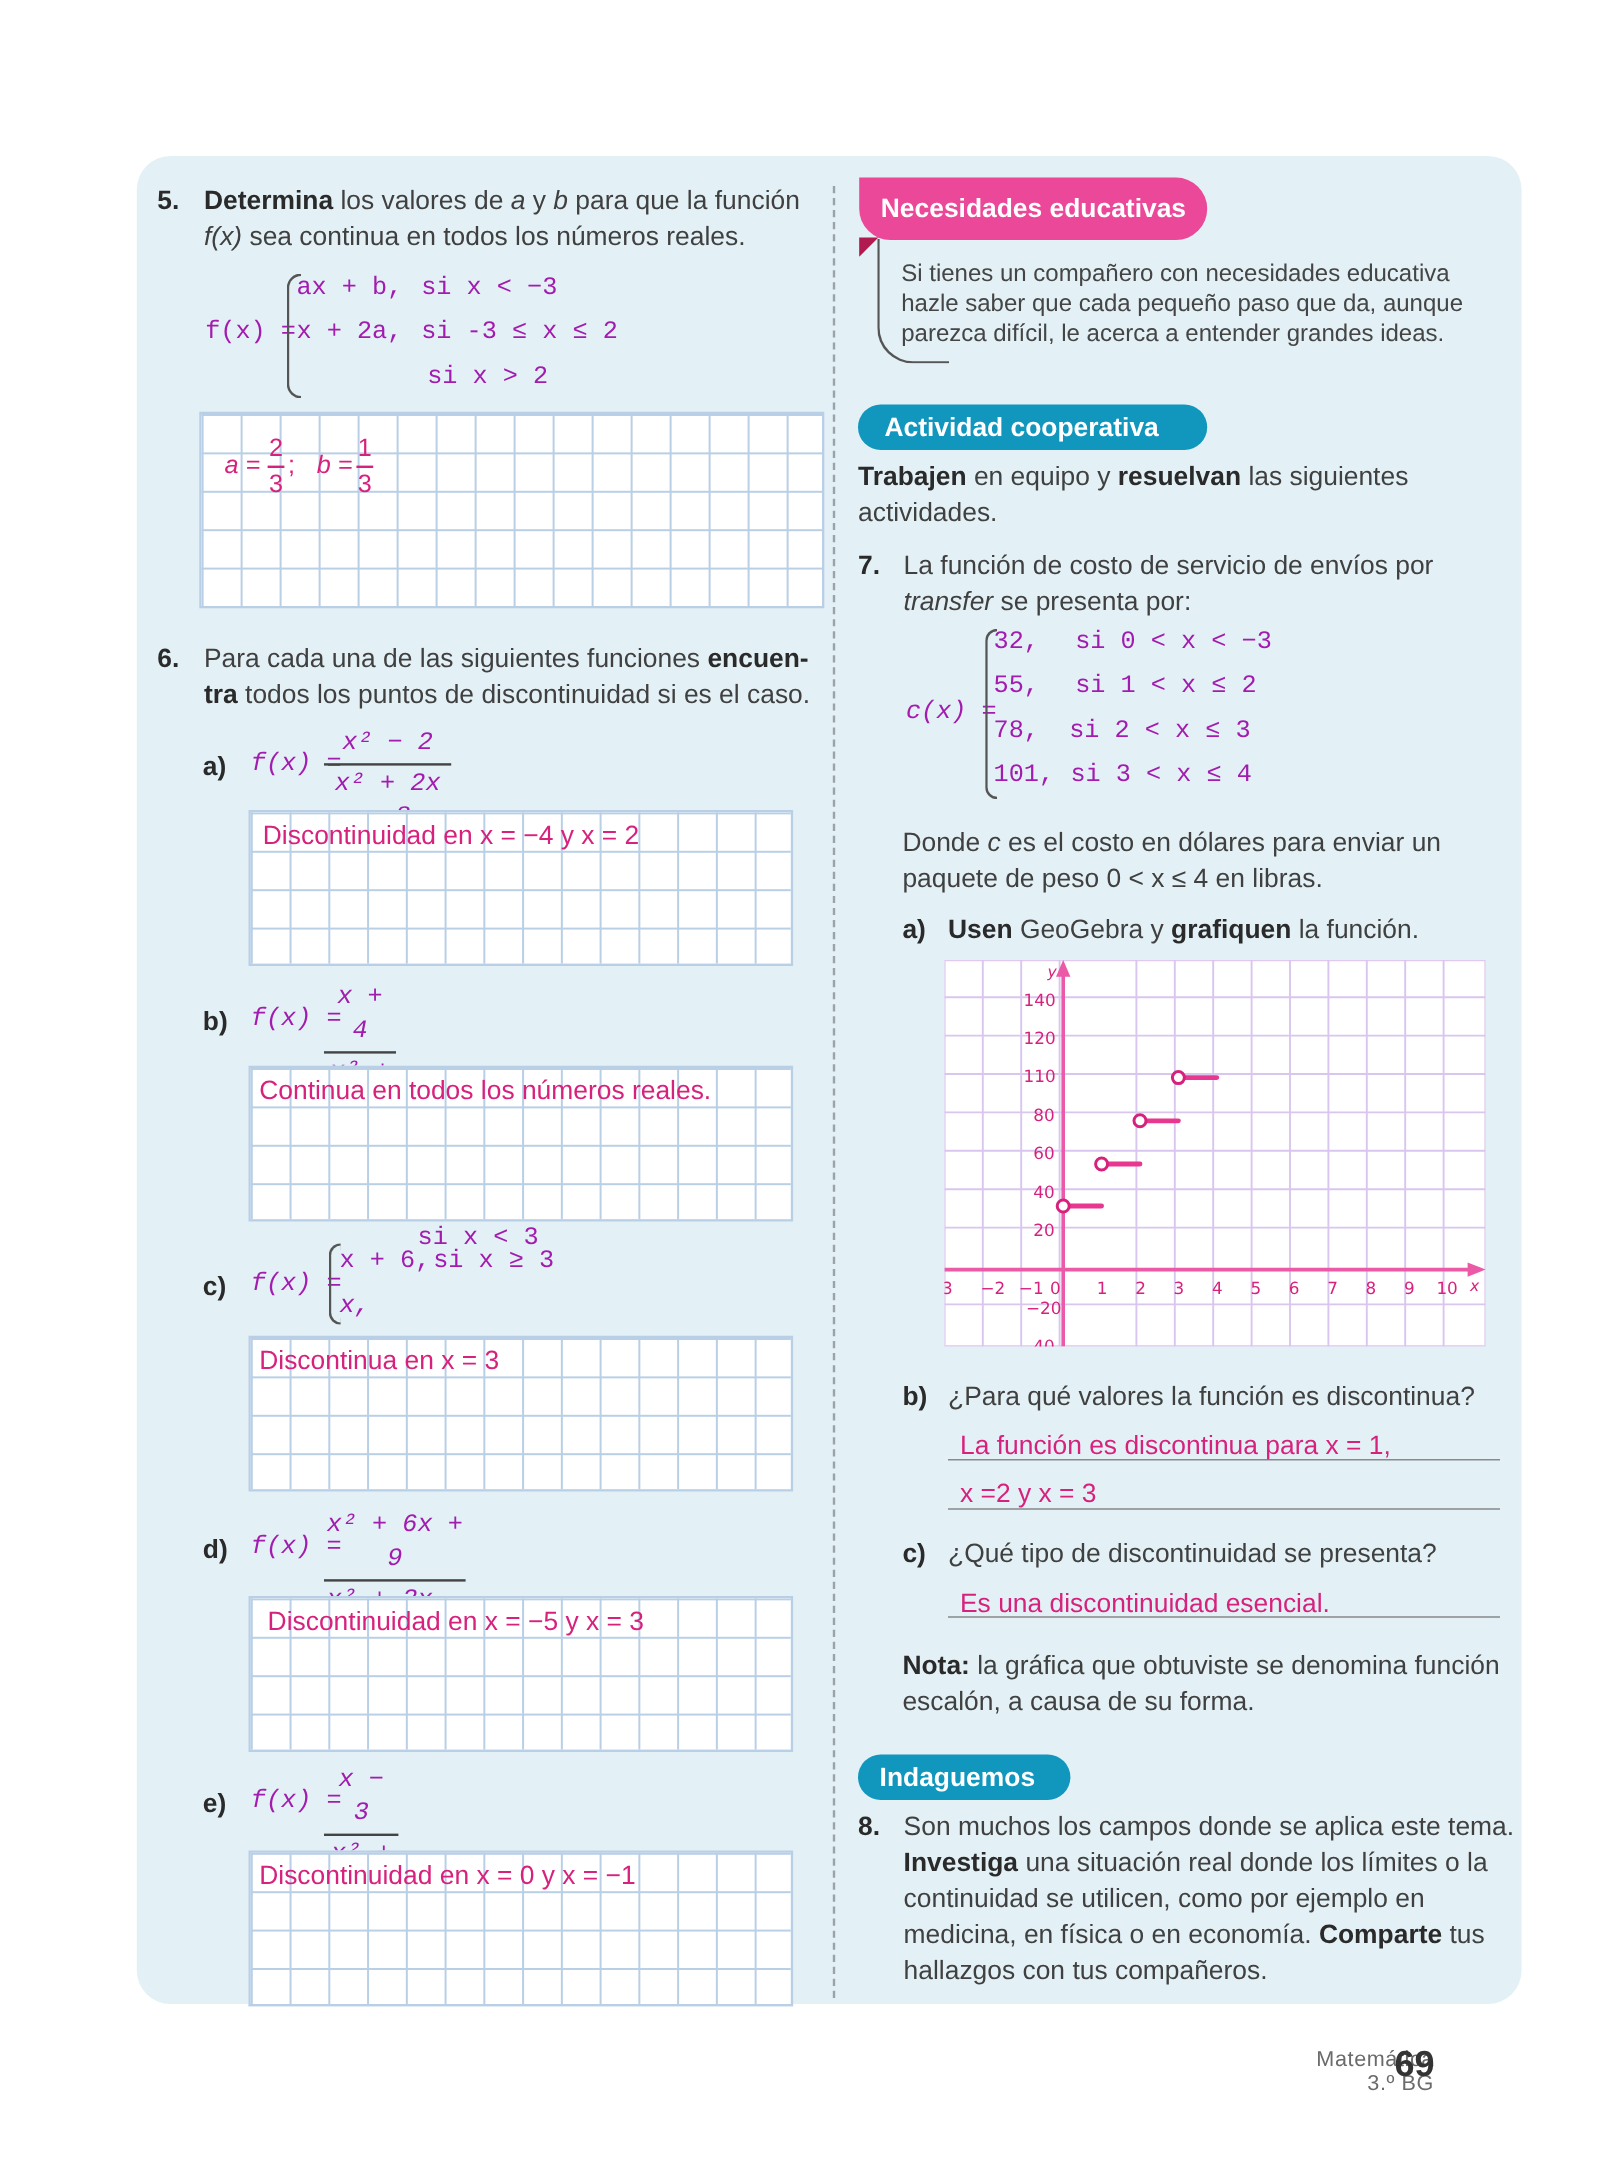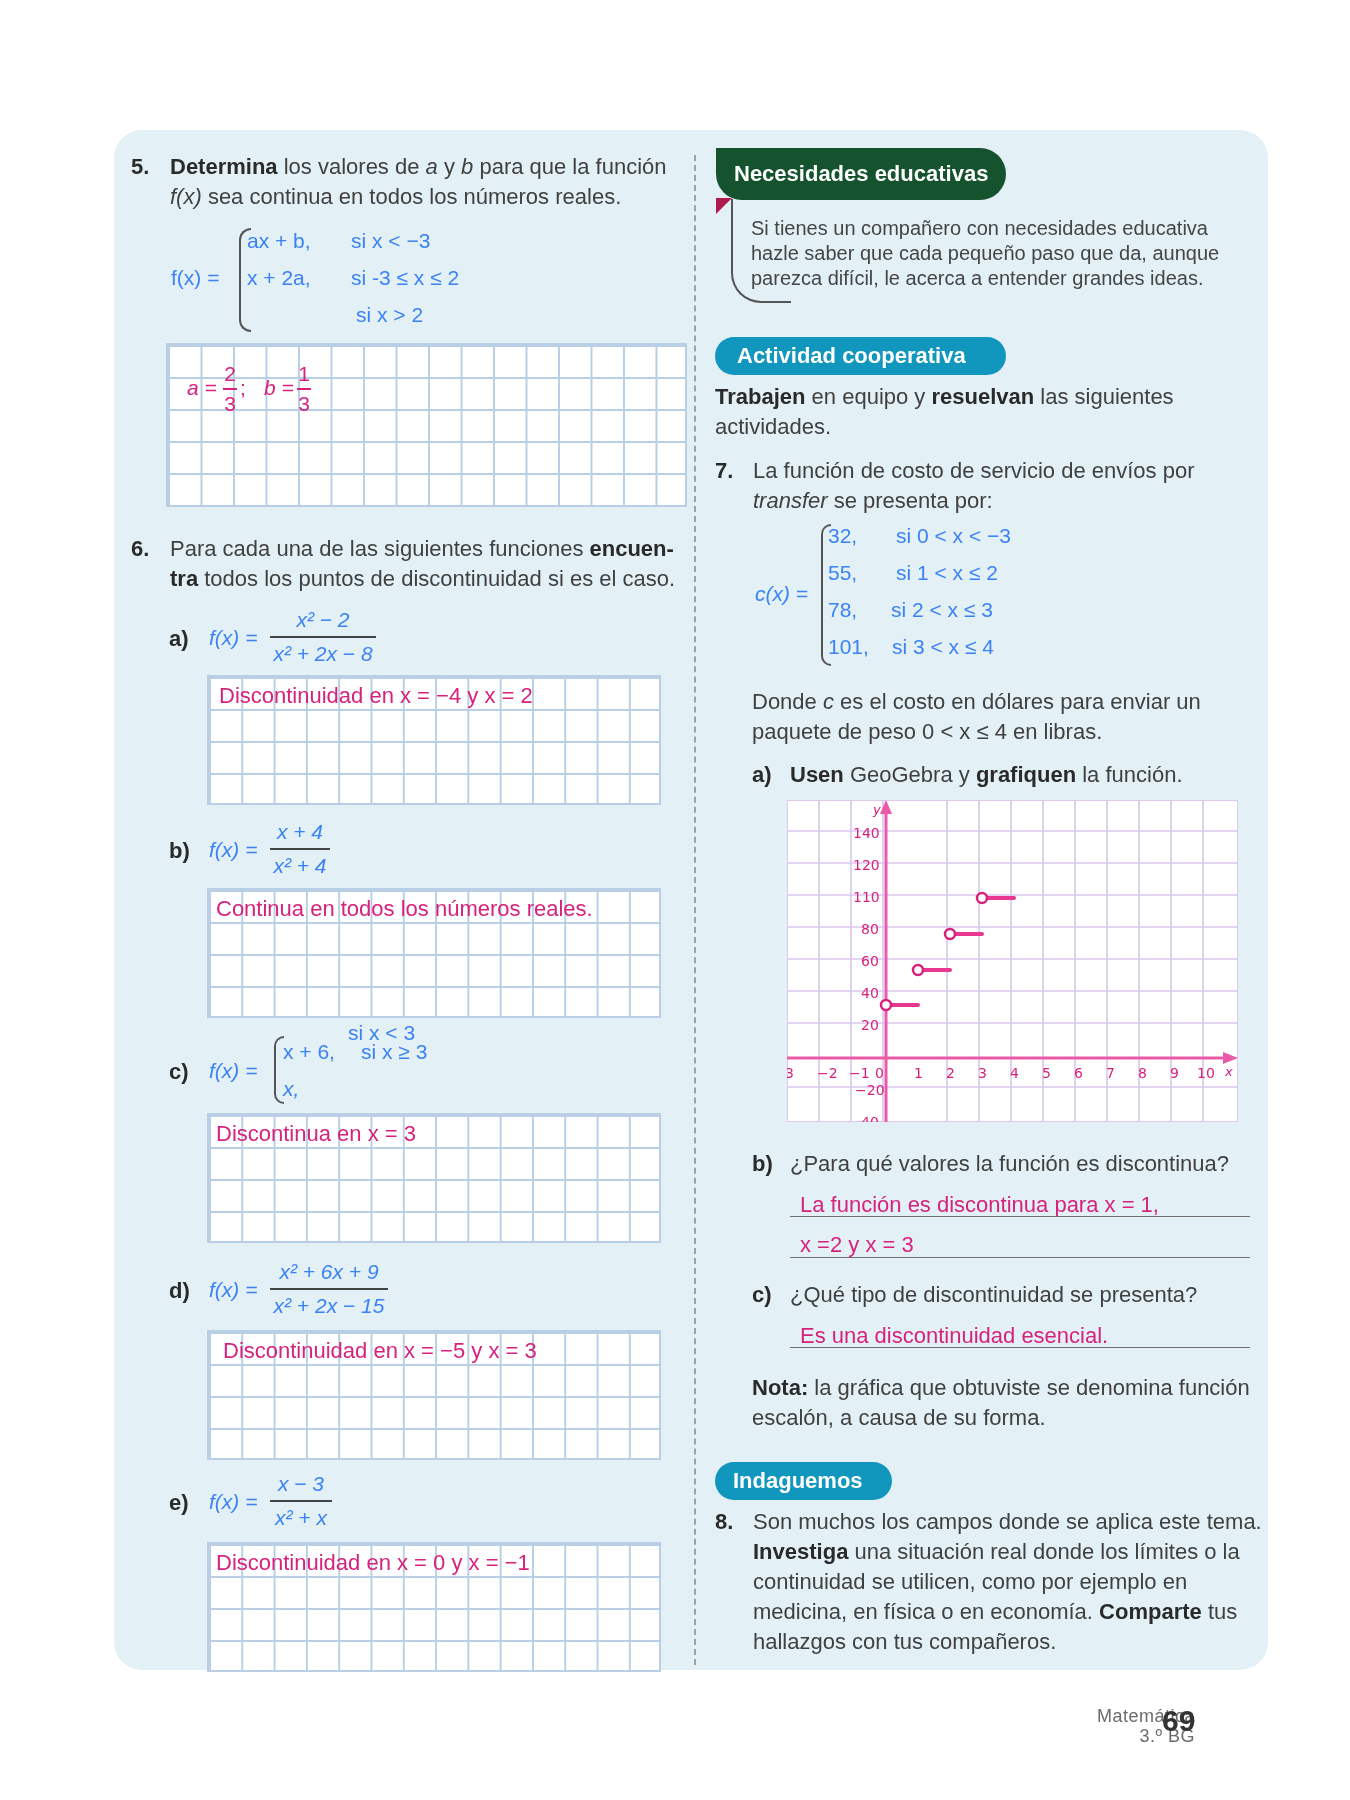--- a/index.html
+++ b/index.html
@@ -6,42 +6,42 @@
   html, body { width: 1350px; height: 1800px; background: #ffffff; }
   body { position: relative; font-family: "Liberation Sans", "DejaVu Sans", sans-serif; color: #3a3a3a; overflow: hidden; }
 
   .panel { position: absolute; left: 114px; top: 130px; width: 1154px; height: 1540px; background: #e3f1f6; border-radius: 28px; }
   .divider { position: absolute; left: 694px; top: 155px; height: 1510px; border-left: 2px dashed #9aa3a8; }
 
   .txt { position: absolute; font-size: 22px; line-height: 30px; color: #404040; }
   .num { font-weight: bold; color: #2a2a2a; }
   .b { font-weight: bold; color: #2a2a2a; }
   .it { font-style: italic; }
-  .math { font-family: Liberation Sans, sans-serif; font-size: 21px; color: #3b82f6; }
+  .math { font-family: Liberation Mono, monospace; font-size: 21px; color: #a21caf; }
   .mi { font-style: italic; }
 
   .ans { color: #d7227d; font-family: "Liberation Sans", sans-serif; }
 
   
   .grid { position: absolute; background-color: #fff; border: 2px solid #b8cfe6;
           background-image: linear-gradient(to right, #b8cfe6 2px, transparent 2px),
                             linear-gradient(to bottom, #b8cfe6 2px, transparent 2px); }
   .grid5 { background-size: 32.5px 32px; }
   .grid6 { background-size: 32.3px 32px; }
   .grid-ans { position: absolute; font-size: 22px; color: #d7227d; white-space: nowrap; }
 
   
   .brace { position: absolute; border: 2px solid #555; border-right: none; border-radius: 12px 0 0 12px; }
 
   .frac { position: absolute; text-align: center; }
   .frac .n, .frac .d { display: block; font-size: 21px; line-height: 28px; }
   .frac .bar { display: block; height: 2px; background: #444; margin: 2px 0; }
 
   
-  .pill-pink { position: absolute; left: 716px; top: 148px; width: 290px; height: 52px; background: #14532d; border-radius: 0 26px 26px 26px; color: #fff; font-weight: bold; font-size: 22px; line-height: 52px; padding-left: 18px; }
+  .pill-pink { position: absolute; left: 716px; top: 148px; width: 290px; height: 52px; background: #ec4899; border-radius: 0 26px 26px 26px; color: #fff; font-weight: bold; font-size: 22px; line-height: 52px; padding-left: 18px; }
   .pill-pink-fold { position: absolute; left: 716px; top: 198px; width: 0; height: 0; border-top: 16px solid #b01a4e; border-left: 16px solid transparent; transform: scaleX(-1); }
   .callout-bracket { position: absolute; left: 731px; top: 199px; width: 60px; height: 104px; border-left: 2px solid #555; border-bottom: 2px solid #555; border-radius: 0 0 0 30px; }
   .callout-text { position: absolute; left: 751px; top: 216px; width: 500px; font-size: 20px; line-height: 25px; color: #454545; }
 
   .pill-blue { position: absolute; height: 38px; background: #1196bd; border-radius: 19px; color: #fff; font-weight: bold; font-size: 22px; line-height: 38px; padding-left: 22px; }
 
   
   .chart { position: absolute; left: 787px; top: 800px; width: 451px; height: 322px; }
 
   .answer-line { position: absolute; border-bottom: 1.5px solid #707070; }

